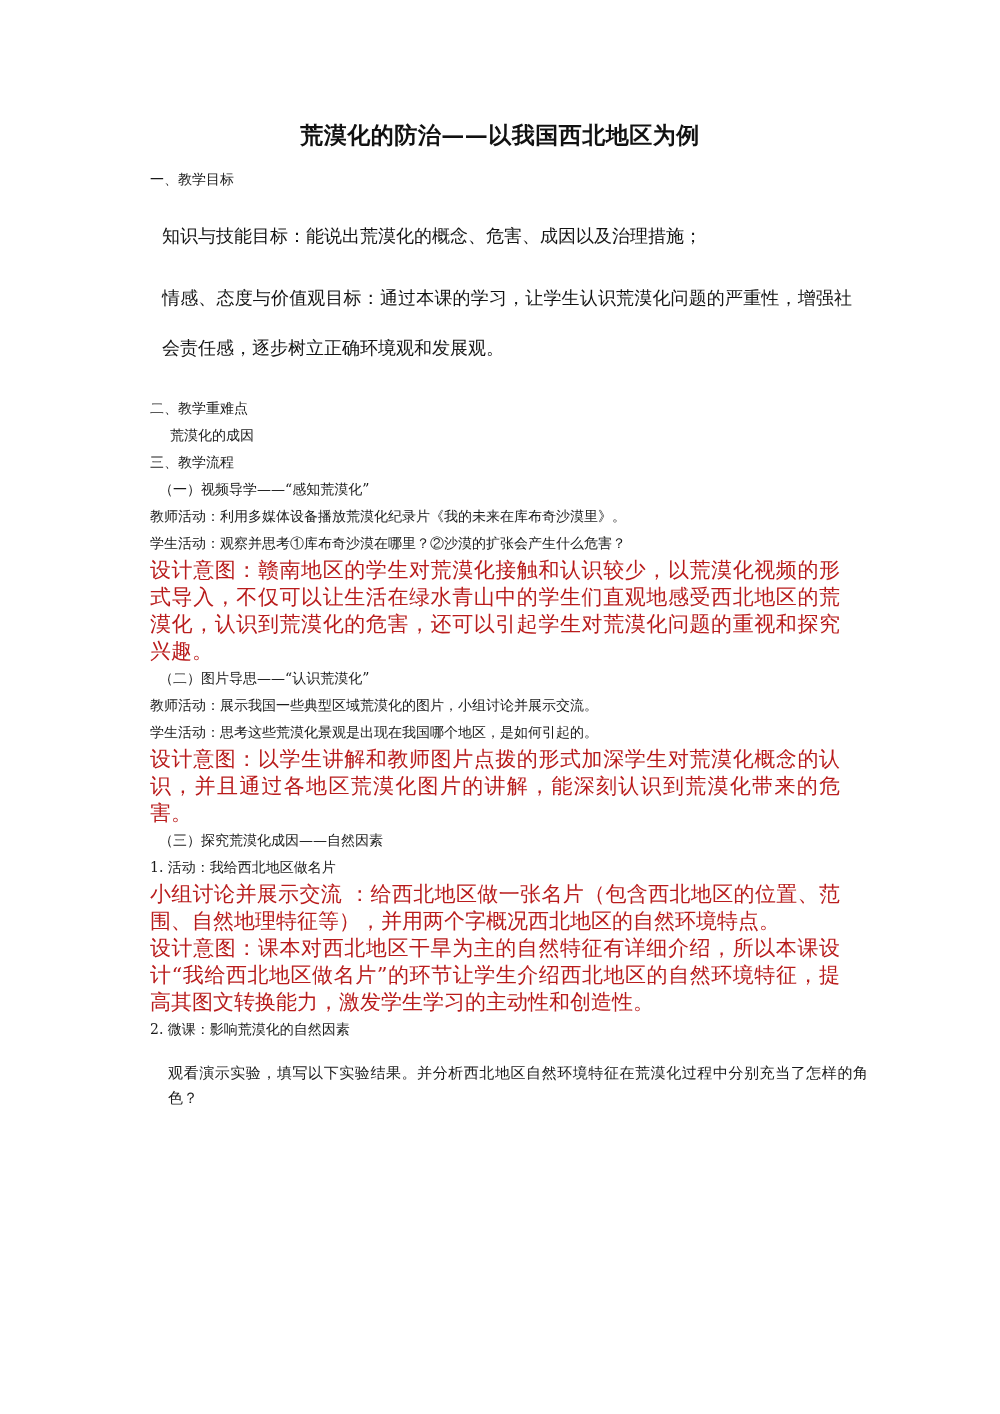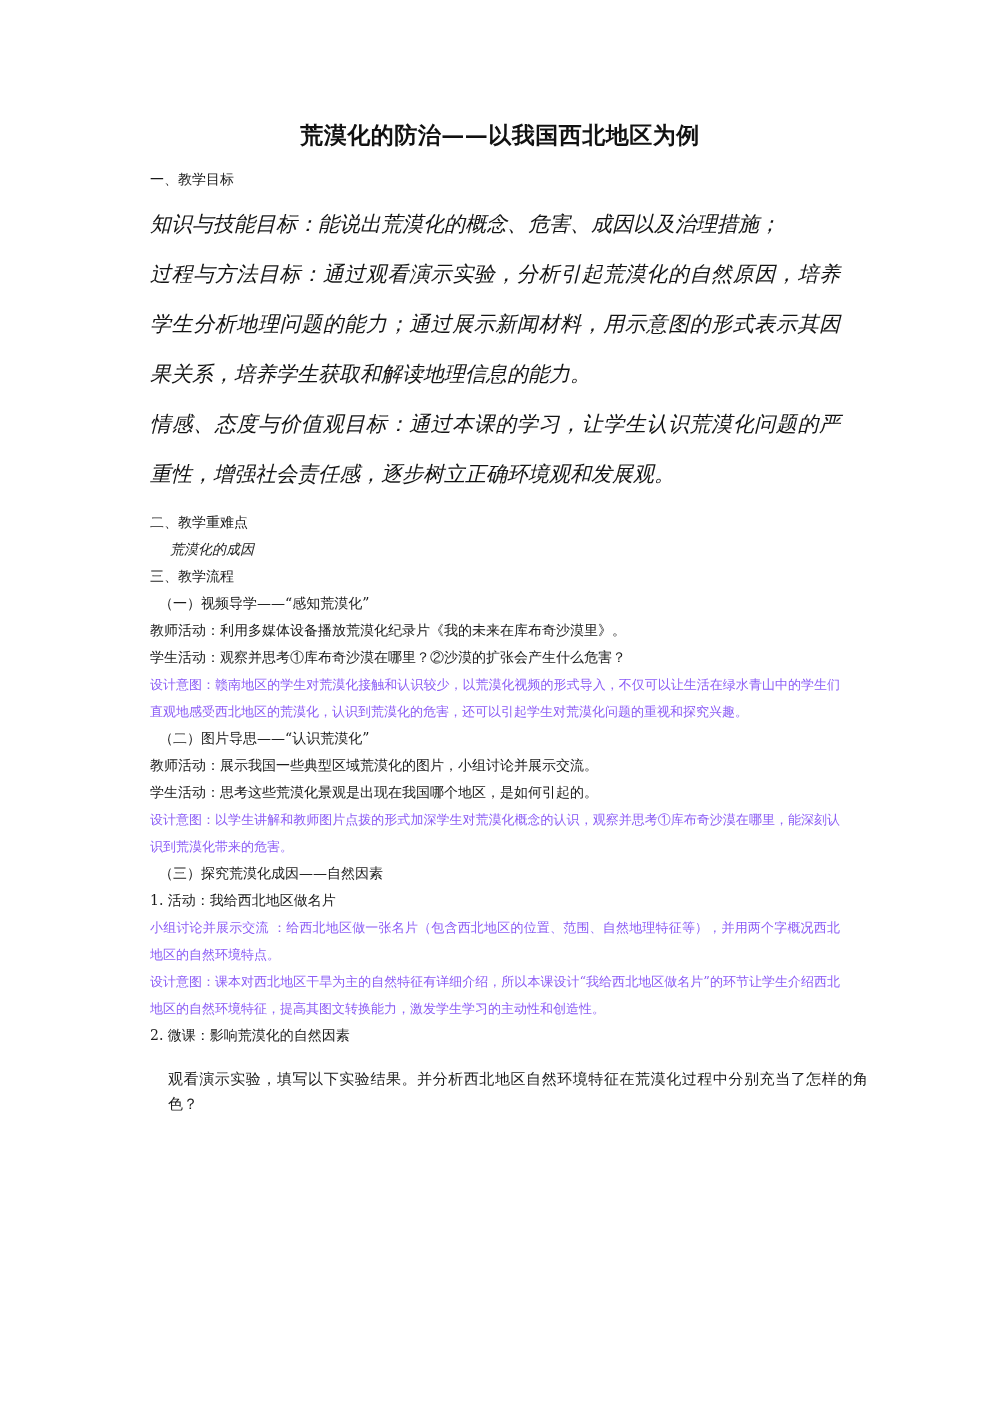--- a/index.html
+++ b/index.html
@@ -50,75 +50,73 @@
   .serif-line {
     font-family: "DejaVu Serif", "Liberation Serif", serif;
     font-size: 14px;
     line-height: 27px;
     color: #1a1a1a;
     margin: 0;
     white-space: nowrap;
   }
   .serif-para {
     font-family: "DejaVu Serif", "Liberation Serif", serif;
-    font-size: 13px;
+    font-size: 21px;
     line-height: 27px;
-    color: #8b5cf6;
+    color: #b91c1c;
     margin: 0;
     text-align: justify;
     text-justify: inter-character;
     width: 690px;
   }
 
   
   .sans-goal {
     font-family: "DejaVu Sans", "Liberation Sans", sans-serif;
-    font-size: 21px;
+    font-size: 18px;
     line-height: 50px;
     color: #141414;
-    margin: 0;
+    margin: 12px;
     width: 690px;
     text-align: justify;
     text-justify: inter-character;
-    font-style: italic;
   }
 
   
   .sans-note {
     font-family: "DejaVu Sans", "Liberation Sans", sans-serif;
     font-size: 15px;
     line-height: 25px;
     color: #1a1a1a;
     margin: 18px;
     width: 700px;
     text-align: justify;
     text-justify: inter-character;
   }
 
   .block-gap-sm { height: 6px; }
   .block-gap-md { height: 10px; }
 
-  .indent-1 { padding-left: 20px; font-style: italic; }
+  .indent-1 { padding-left: 20px; }
   .indent-half { padding-left: 9px; }
 </style>
 </head>
 <body style="background: rgb(255, 255, 255); color: rgb(26, 26, 26);">
 
 <div class="page">
   <div class="content">
 
     <h1 class="doc-title">荒漠化的防治——以我国西北地区为例</h1>
 
     <p class="serif-line">一、教学目标</p>
 
     <div class="block-gap-sm"></div>
 
     <p class="sans-goal">知识与技能目标：能说出荒漠化的概念、危害、成因以及治理措施；</p>
 
-    <p class="sans-goal">过程与方法目标：通过观看演示实验，分析引起荒漠化的自然原因，培养学生分析地理问题的能力；通过展示新闻材料，用示意图的形式表示其因果关系，培养学生获取和解读地理信息的能力。</p>
 
     <p class="sans-goal">情感、态度与价值观目标：通过本课的学习，让学生认识荒漠化问题的严重性，增强社会责任感，逐步树立正确环境观和发展观。</p>
 
     <div class="block-gap-md"></div>
 
     <p class="serif-line">二、教学重难点</p>
 
     <p class="serif-line indent-1">荒漠化的成因</p>
 
     <p class="serif-line">三、教学流程</p>
@@ -130,21 +128,21 @@
     <p class="serif-line">学生活动：观察并思考①库布奇沙漠在哪里？②沙漠的扩张会产生什么危害？</p>
 
     <p class="serif-para">设计意图：赣南地区的学生对荒漠化接触和认识较少，以荒漠化视频的形式导入，不仅可以让生活在绿水青山中的学生们直观地感受西北地区的荒漠化，认识到荒漠化的危害，还可以引起学生对荒漠化问题的重视和探究兴趣。</p>
 
     <p class="serif-line indent-half">（二）图片导思——“认识荒漠化”</p>
 
     <p class="serif-line">教师活动：展示我国一些典型区域荒漠化的图片，小组讨论并展示交流。</p>
 
     <p class="serif-line">学生活动：思考这些荒漠化景观是出现在我国哪个地区，是如何引起的。</p>
 
-    <p class="serif-para">设计意图：以学生讲解和教师图片点拨的形式加深学生对荒漠化概念的认识，观察并思考①库布奇沙漠在哪里，能深刻认识到荒漠化带来的危害。</p>
+    <p class="serif-para">设计意图：以学生讲解和教师图片点拨的形式加深学生对荒漠化概念的认识，并且通过各地区荒漠化图片的讲解，能深刻认识到荒漠化带来的危害。</p>
 
     <p class="serif-line indent-half">（三）探究荒漠化成因——自然因素</p>
 
     <p class="serif-line">1. 活动：我给西北地区做名片</p>
 
     <p class="serif-para">小组讨论并展示交流 ：给西北地区做一张名片（包含西北地区的位置、范围、自然地理特征等），并用两个字概况西北地区的自然环境特点。</p>
 
     <p class="serif-para">设计意图：课本对西北地区干旱为主的自然特征有详细介绍，所以本课设计“我给西北地区做名片”的环节让学生介绍西北地区的自然环境特征，提高其图文转换能力，激发学生学习的主动性和创造性。</p>
 
     <p class="serif-line">2. 微课：影响荒漠化的自然因素</p>

